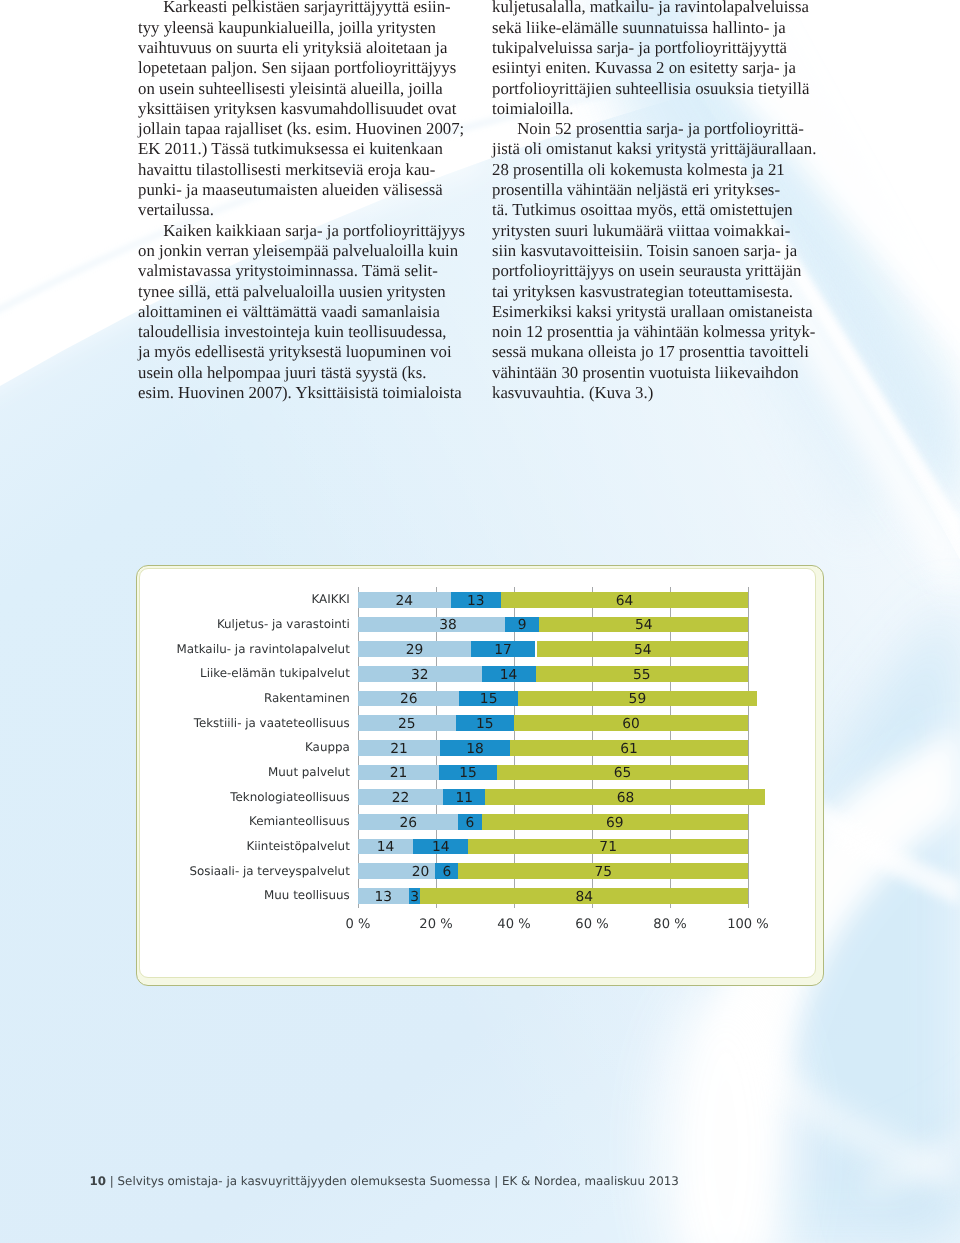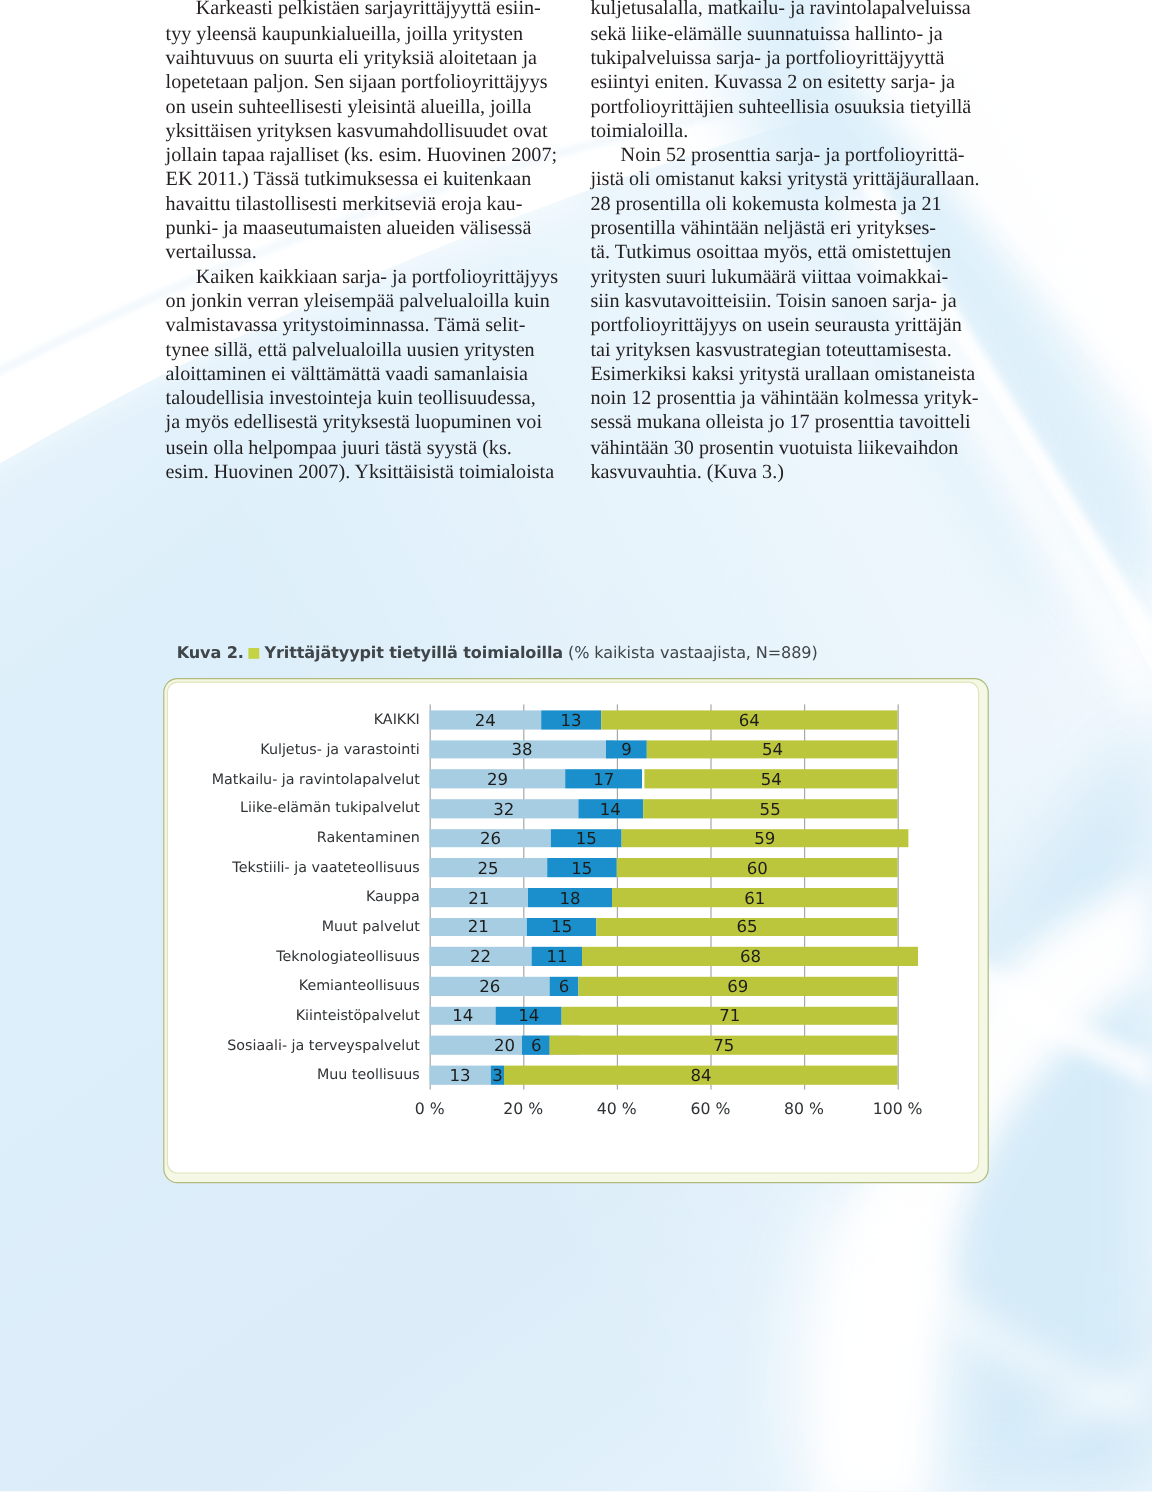--- a/index.html
+++ b/index.html
@@ -171,21 +171,20 @@
 yritysten suuri lukumäärä viittaa voimakkai-
 siin kasvutavoitteisiin. Toisin sanoen sarja- ja
 portfolioyrittäjyys on usein seurausta yrittäjän
 tai yrityksen kasvustrategian toteuttamisesta.
 Esimerkiksi kaksi yritystä urallaan omistaneista
 noin 12 prosenttia ja vähintään kolmessa yrityk-
 sessä mukana olleista jo 17 prosenttia tavoitteli
 vähintään 30 prosentin vuotuista liikevaihdon
 kasvuvauhtia. (Kuva 3.)</div>
 
-  <div id="figtitle"><span class="kuva">Kuva 2.</span><span class="gap1"> </span><span class="sq"></span><span class="gap2"> </span><span class="ttl">Yrittäjätyypit tietyillä toimialoilla</span><span class="rest"> (% kaikista vastaajista, N=889)</span></div>
 
   <div id="chartframe"></div>
   <div id="chartbox">
     <div id="plot">
         <div class="grid" style="left: 218px; top: 18px; height: 320.96px;"></div>
         <div class="grid" style="left: 296px; top: 18px; height: 320.96px;"></div>
         <div class="grid" style="left: 374px; top: 18px; height: 320.96px;"></div>
         <div class="grid" style="left: 452px; top: 18px; height: 320.96px;"></div>
         <div class="grid" style="left: 530px; top: 18px; height: 320.96px;"></div>
         <div class="grid" style="left: 608px; top: 18px; height: 320.96px;"></div>
@@ -193,21 +192,21 @@
         <div class="seg s0" style="left: 218px; top: 23px; width: 92.6733px;">
           <span>24</span>
         </div>
         <div class="seg s1" style="left: 310.673px; top: 23px; width: 50.198px;">
           <span>13</span>
         </div>
         <div class="seg s2" style="left: 360.871px; top: 23px; width: 247.129px;">
           <span>64</span>
         </div>
         <div class="cat-label" style="top: 48.88px;">Kuljetus- ja varastointi</div>
-        <div class="seg s0" style="left: 218px; top: 47.68px; width: 154px;">
+        <div class="seg s0" style="left: 218px; top: 47.68px; width: 154px; padding-left: 26px;">
           <span>38</span>
         </div>
         <div class="seg s1" style="left: 364.733px; top: 47.68px; width: 34.7525px;">
           <span>9</span>
         </div>
         <div class="seg s2" style="left: 399.485px; top: 47.68px; width: 208.515px;">
           <span>54</span>
         </div>
         <div class="cat-label" style="top: 73.56px;">Matkailu- ja ravintolapalvelut</div>
         <div class="seg s0" style="left: 218px; top: 72.36px; width: 113.1px;">
@@ -321,13 +320,14 @@
         </div>
         <div class="tick" style="left: 218px; top: 350.16px;">0 %</div>
         <div class="tick" style="left: 296px; top: 350.16px;">20 %</div>
         <div class="tick" style="left: 374px; top: 350.16px;">40 %</div>
         <div class="tick" style="left: 452px; top: 350.16px;">60 %</div>
         <div class="tick" style="left: 530px; top: 350.16px;">80 %</div>
         <div class="tick" style="left: 608px; top: 350.16px;">100 %</div>
       </div>
   </div>
 
+  <div id="footer"><span class="pg">10</span><span> </span><span>| Selvitys omistaja- ja kasvuyrittäjyyden olemuksesta Suomessa | EK &amp; Nordea, maaliskuu 2013</span></div>
 </div>
 
 </body></html>

